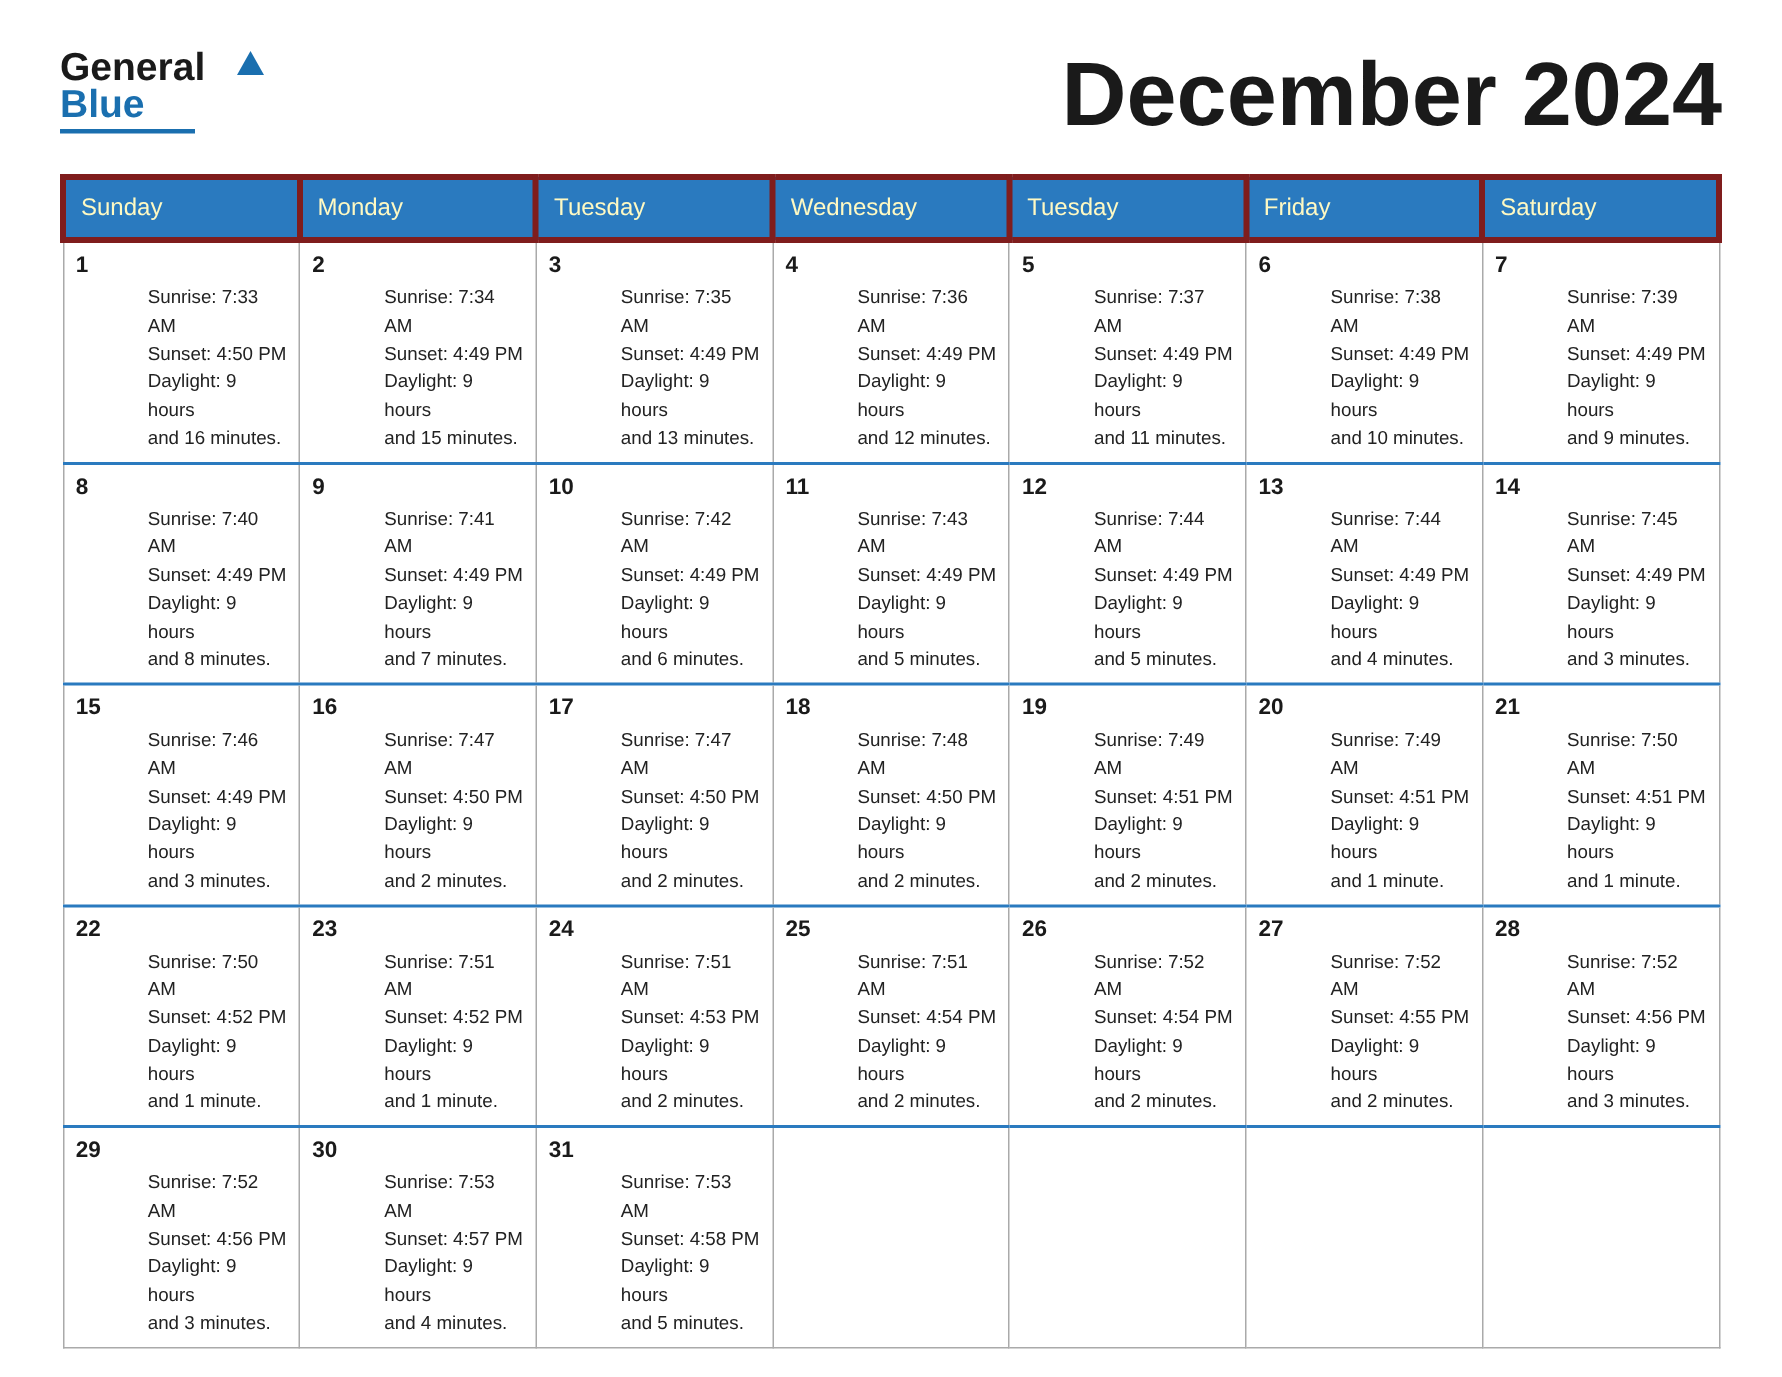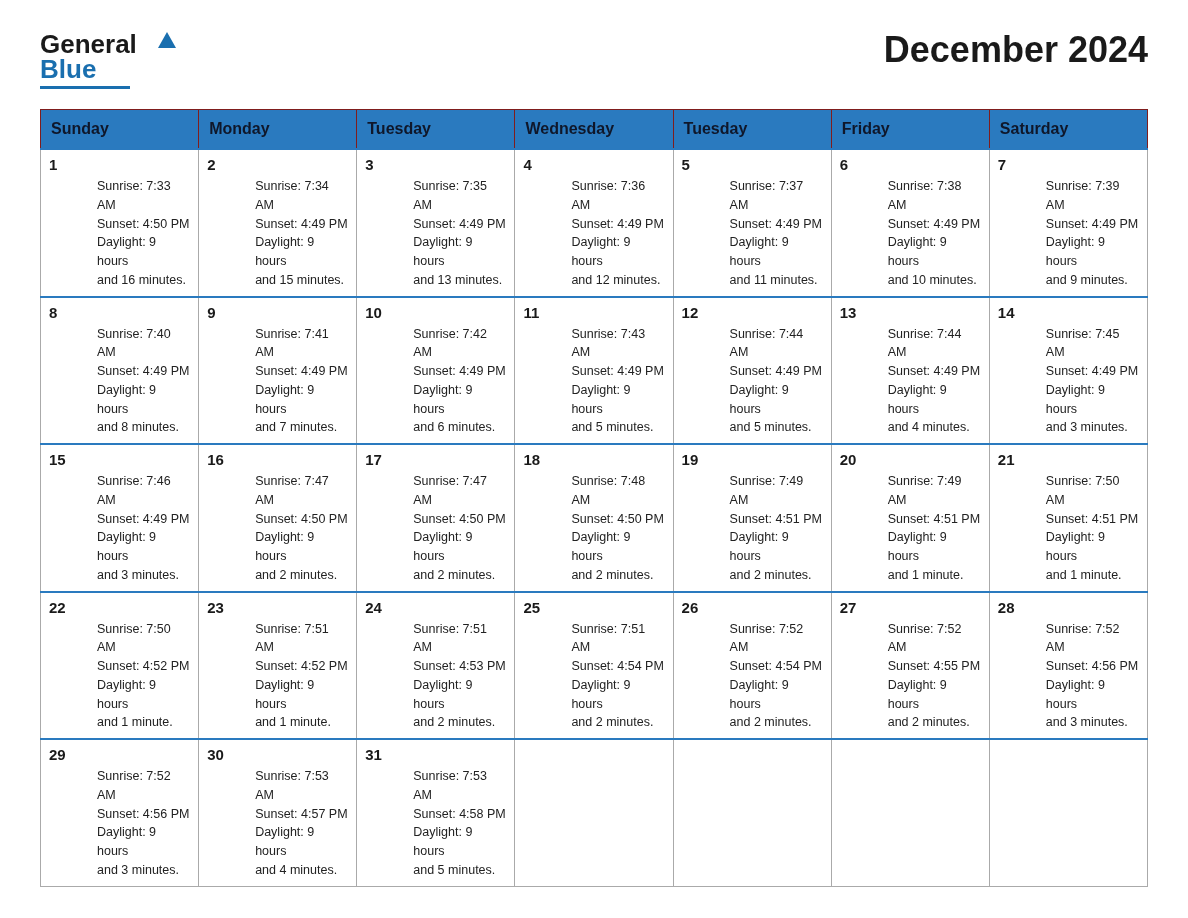--- a/index.html
+++ b/index.html
@@ -32,42 +32,42 @@
     .logo-line {
       width: 90px;
       height: 3px;
       background: #1a6faf;
       margin-top: 3px;
     }
     .title-area {
       text-align: right;
     }
     .main-title {
-      font-size: 36px;
+      font-size: 60px;
       font-weight: 900;
       color: #1a1a1a;
       line-height: 1.1;
     }
     .subtitle {
       font-size: 22px;
       color: #1a1a1a;
       margin-top: 4px;
     }
     .calendar {
       width: 100%;
       border-collapse: collapse;
     }
     .calendar th {
       background: #2a7abf;
-      color: #0f172a;
+      color: #fef9c3;
       font-size: 16px;
-      font-weight: 700;
+      font-weight: 400;
       padding: 10px 10px;
       text-align: left;
-      border: 1px solid #7f1d1d;
+      border: 4px solid #7f1d1d;
     }
     .calendar td {
       border: 1px solid #aaa;
       vertical-align: top;
       padding: 6px 8px;
       width: 14.28%;
       min-height: 100px;
     }
     .day-number {
       font-size: 15px;
@@ -95,21 +95,21 @@
     }
     .week-row td {
       border-top: 2px solid #2a7abf !important;
     }
   </style>
 </head>
 <body>
 
 <div class="header-area">
   <div class="logo">
-    <div style="display:flex;align-items:flex-start;gap:19px;">
+    <div style="display:flex;align-items:flex-end;gap:19px;">
       <span class="logo-text logo-general">General</span>
       <span style="position:relative;display:inline-block;">
         <svg width="22" height="22" viewBox="0 0 22 22">
           <polygon points="11,2 20,18 2,18" fill="#1a6faf"></polygon>
         </svg>
       </span>
     </div>
     <div style="display:flex;align-items:center;margin-top:-4px;text-align:center;">
       <span class="logo-text logo-blue">Blue</span>
     </div>

